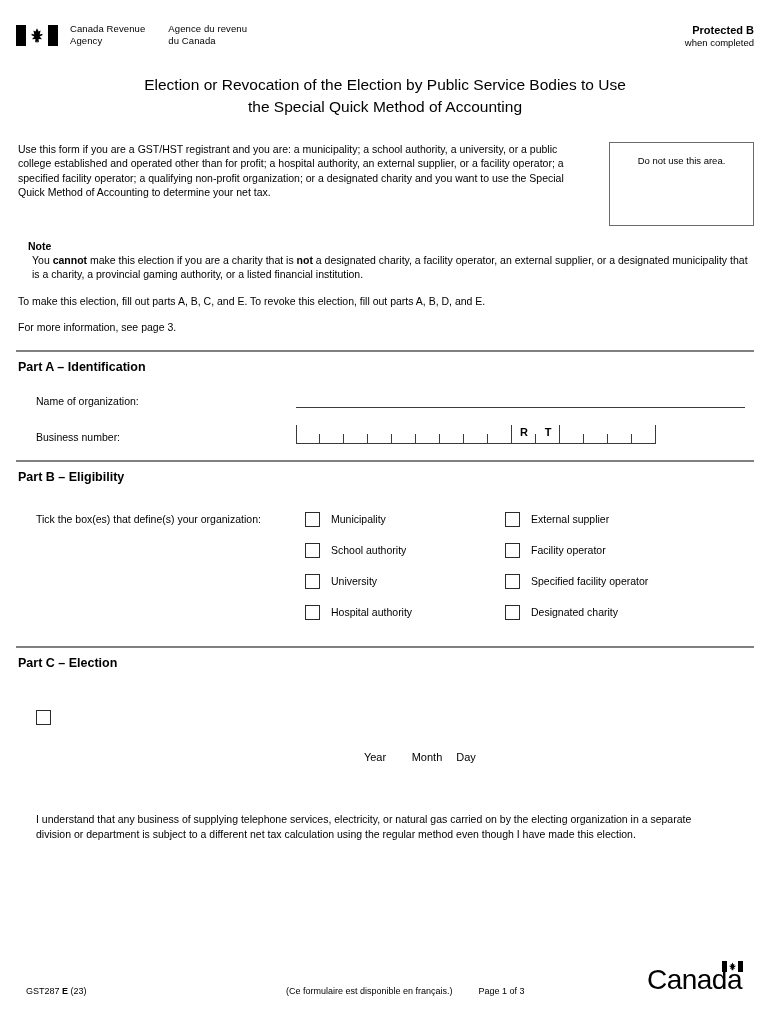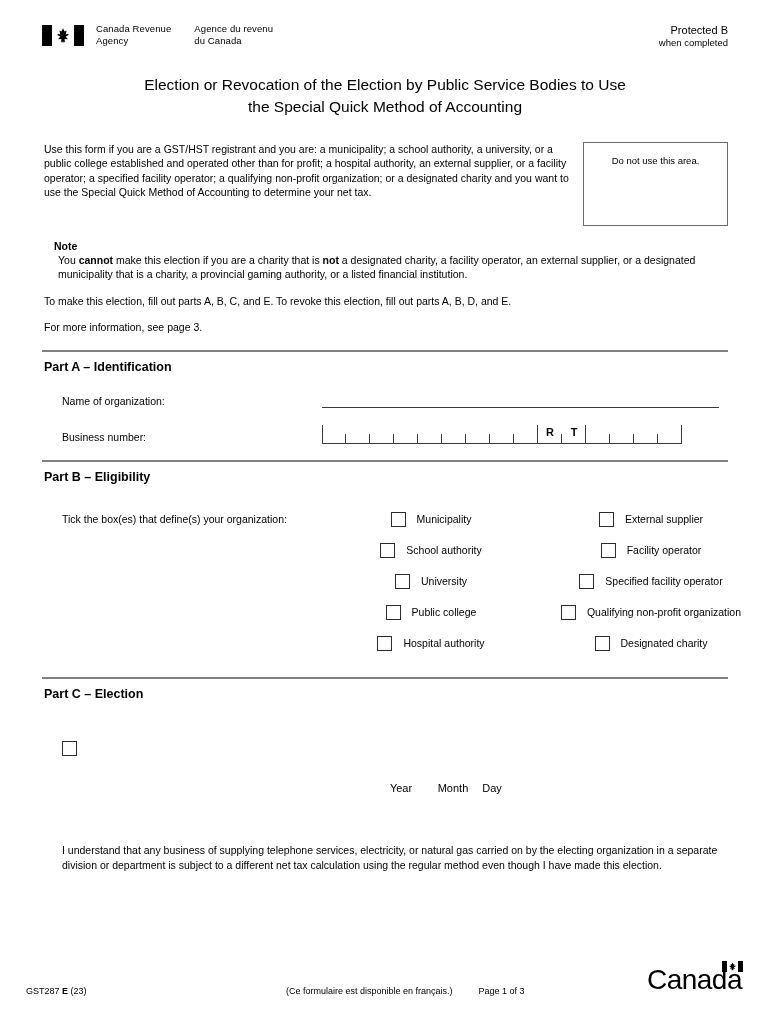--- a/index.html
+++ b/index.html
@@ -14,21 +14,21 @@
     color: #000000;
     position: relative;
     overflow: hidden;
   }
 
   .page {
     position: relative;
     width: 770px;
     height: 1024px;
     box-sizing: border-box;
-    padding: 0 42px;
+    padding: 0 16px;
   }
 
   
   .header {
     display: flex;
     align-items: flex-start;
     justify-content: space-between;
     padding-top: 23px;
   }
   .brand {
@@ -50,21 +50,21 @@
     line-height: 11.5px;
     letter-spacing: 0.1px;
   }
   .brand-fr { margin-left: 23px; }
   .protected {
     text-align: right;
     margin-top: 1px;
   }
   .protected-title {
     font-size: 11px;
-    font-weight: normal;
+    font-weight: bold;
     line-height: 13px;
   }
   .protected-sub {
     font-size: 9.5px;
     line-height: 12px;
   }
 
   
   .form-title {
     text-align: center;
@@ -242,21 +242,20 @@
     flex: none;
     font-size: 10.5px;
     padding-left: 20px;
     box-sizing: border-box;
   }
   .chk-col {
     display: flex;
     align-items: center;
     width: 200px;
     flex: none;
-    justify-content: center;
   }
   .chk-col.col2 {
     margin-left: 0;
     width: 240px;
   }
   .checkbox {
     width: 15px;
     height: 15px;
     border: 1.3px solid #2b2b2b;
     box-sizing: border-box;
@@ -492,31 +491,20 @@
       <div class="chk-col">
         <span class="checkbox"></span>
         <span class="chk-label">University</span>
       </div>
       <div class="chk-col col2">
         <span class="checkbox"></span>
         <span class="chk-label">Specified facility operator</span>
       </div>
     </div>
 
-    <div class="chk-row">
-      <div class="spacer-col"></div>
-      <div class="chk-col">
-        <span class="checkbox"></span>
-        <span class="chk-label">Public college</span>
-      </div>
-      <div class="chk-col col2">
-        <span class="checkbox"></span>
-        <span class="chk-label">Qualifying non-profit organization</span>
-      </div>
-    </div>
 
     <div class="chk-row">
       <div class="spacer-col"></div>
       <div class="chk-col">
         <span class="checkbox"></span>
         <span class="chk-label">Hospital authority</span>
       </div>
       <div class="chk-col col2">
         <span class="checkbox"></span>
         <span class="chk-label">Designated charity</span>

